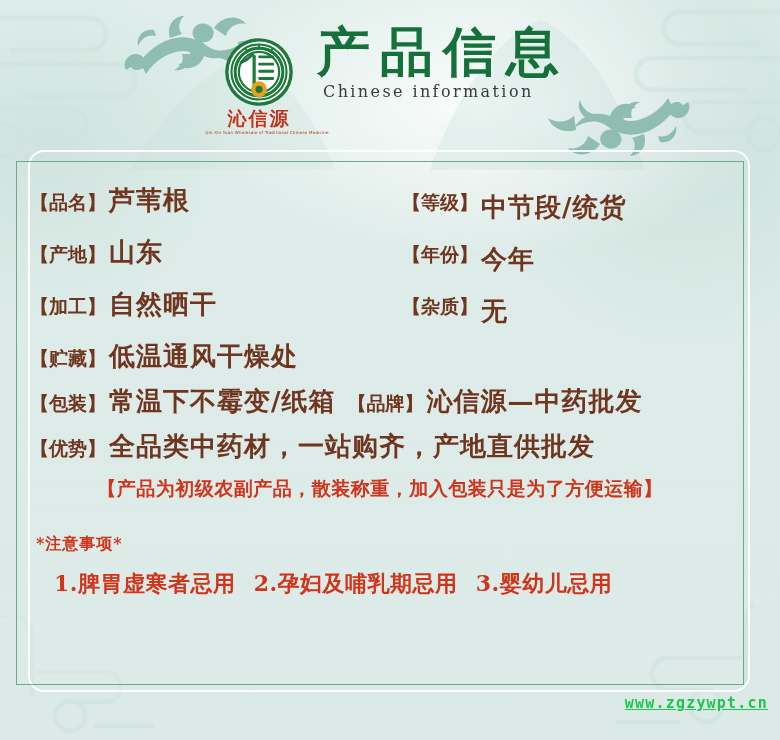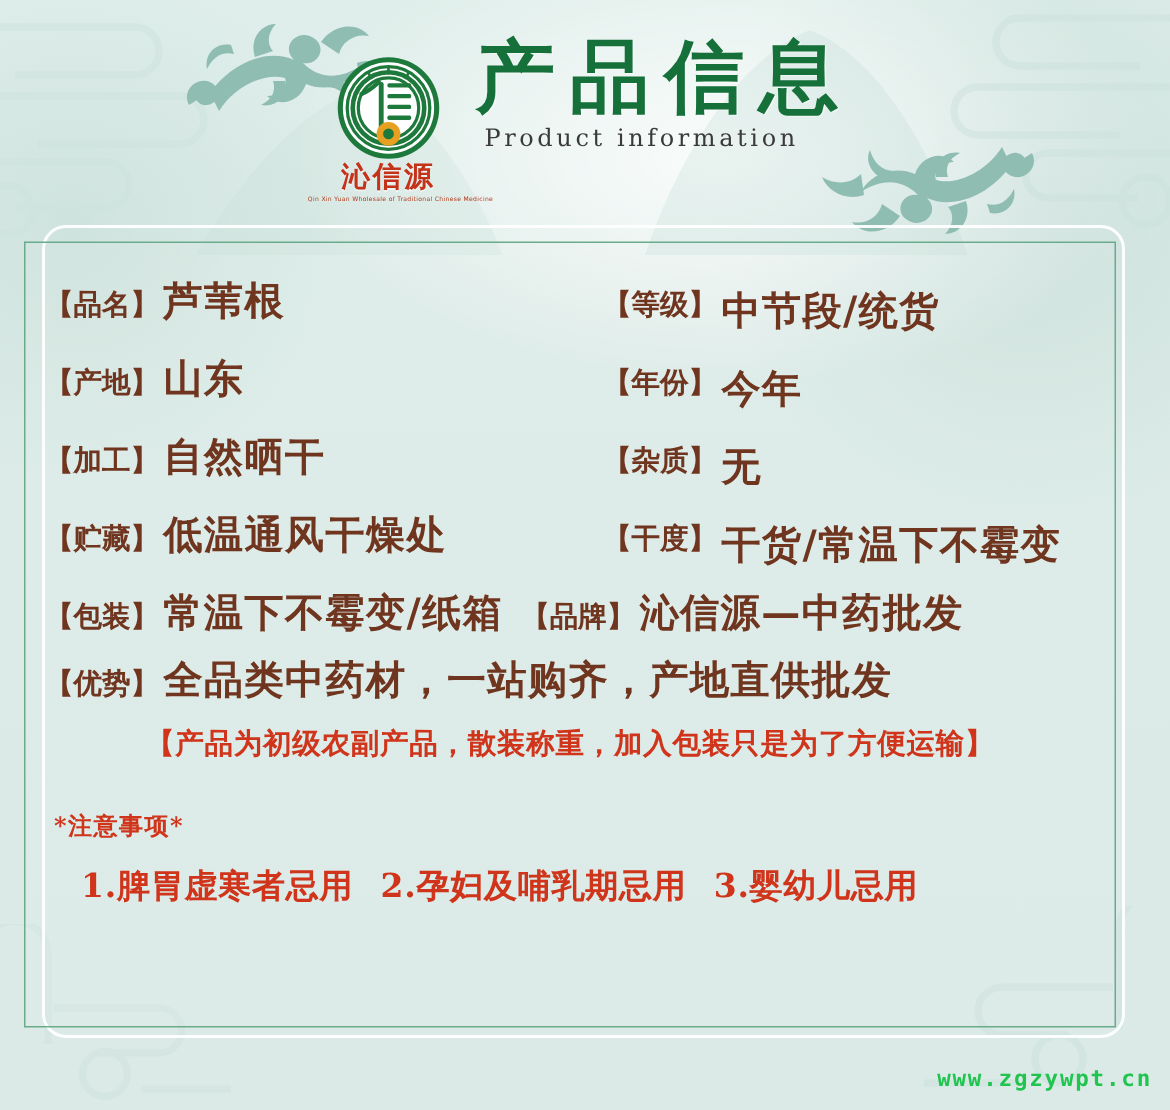--- a/index.html
+++ b/index.html
@@ -207,26 +207,27 @@
     color: #d0341b;
     letter-spacing: .5px;
     white-space: nowrap;
   }
   .caution-item { margin-right: 10px; }
 
   
   .watermark {
     position: absolute;
     right: 12px;
-    bottom: 12px;
+    bottom: 28px;
     font-family: "DejaVu Sans Mono", "Liberation Mono", monospace;
     font-size: 15px;
     font-weight: bold;
     letter-spacing: 1.2px;
     color: #20c44f;
+    text-decoration: underline;
   }
 </style>
 </head>
 <body>
 
 <div id="page">
 
   <svg class="bg-deco deco-mountain" width="520" height="170" viewBox="0 0 520 170">
     <path d="M300 170 C320 110 360 40 410 20 C460 40 495 110 515 170 Z" fill="#bcd8d1" opacity=".55"></path>
     <path d="M0 170 C30 120 70 70 120 55 C160 80 190 130 205 170 Z" fill="#c3dbd5" opacity=".45"></path>
@@ -315,21 +316,21 @@
           <circle cx="50" cy="74" r="11" fill="#e8a020"></circle>
           <circle cx="50" cy="74" r="5" fill="#1e7a3c"></circle>
           <path d="M50 18 l0 -6 M34 22 l-3 -5 M66 22 l3 -5" stroke="#1e7a3c" stroke-width="2.5" stroke-linecap="round"></path>
         </svg>
         <div class="logo-word">沁信源</div>
         <div class="logo-sub">Qin Xin Yuan Wholesale of Traditional Chinese Medicine</div>
       </div>
 
       <div class="title-block">
         <div class="title-cn">产品信息</div>
-        <div class="title-en">Product information</div>
+        <div class="title-en">Chinese information</div>
       </div>
 
     </div>
   </div>
 
   <div class="panel-outer"></div>
   <div class="panel-inner"></div>
 
   <div class="content">
 
@@ -364,24 +365,20 @@
         <span class="spec-label">【杂质】</span>
         <span class="spec-value">无</span>
       </div>
     </div>
 
     <div class="spec-row">
       <div class="spec-col-left">
         <span class="spec-label">【贮藏】</span>
         <span class="spec-value">低温通风干燥处</span>
       </div>
-      <div class="spec-col-right">
-        <span class="spec-label">【干度】</span>
-        <span class="spec-value">干货/常温下不霉变</span>
-      </div>
     </div>
 
     <div class="spec-row-wide">
       <span class="spec-label">【包装】</span><span class="spec-value">常温下不霉变/纸箱</span><span class="spec-label" style="margin-left:12px">【品牌】</span><span class="spec-value">沁信源—中药批发</span>
     </div>
 
     <div class="spec-row-wide">
       <span class="spec-label">【优势】</span><span class="spec-value">全品类中药材，一站购齐，产地直供批发</span>
     </div>
 

